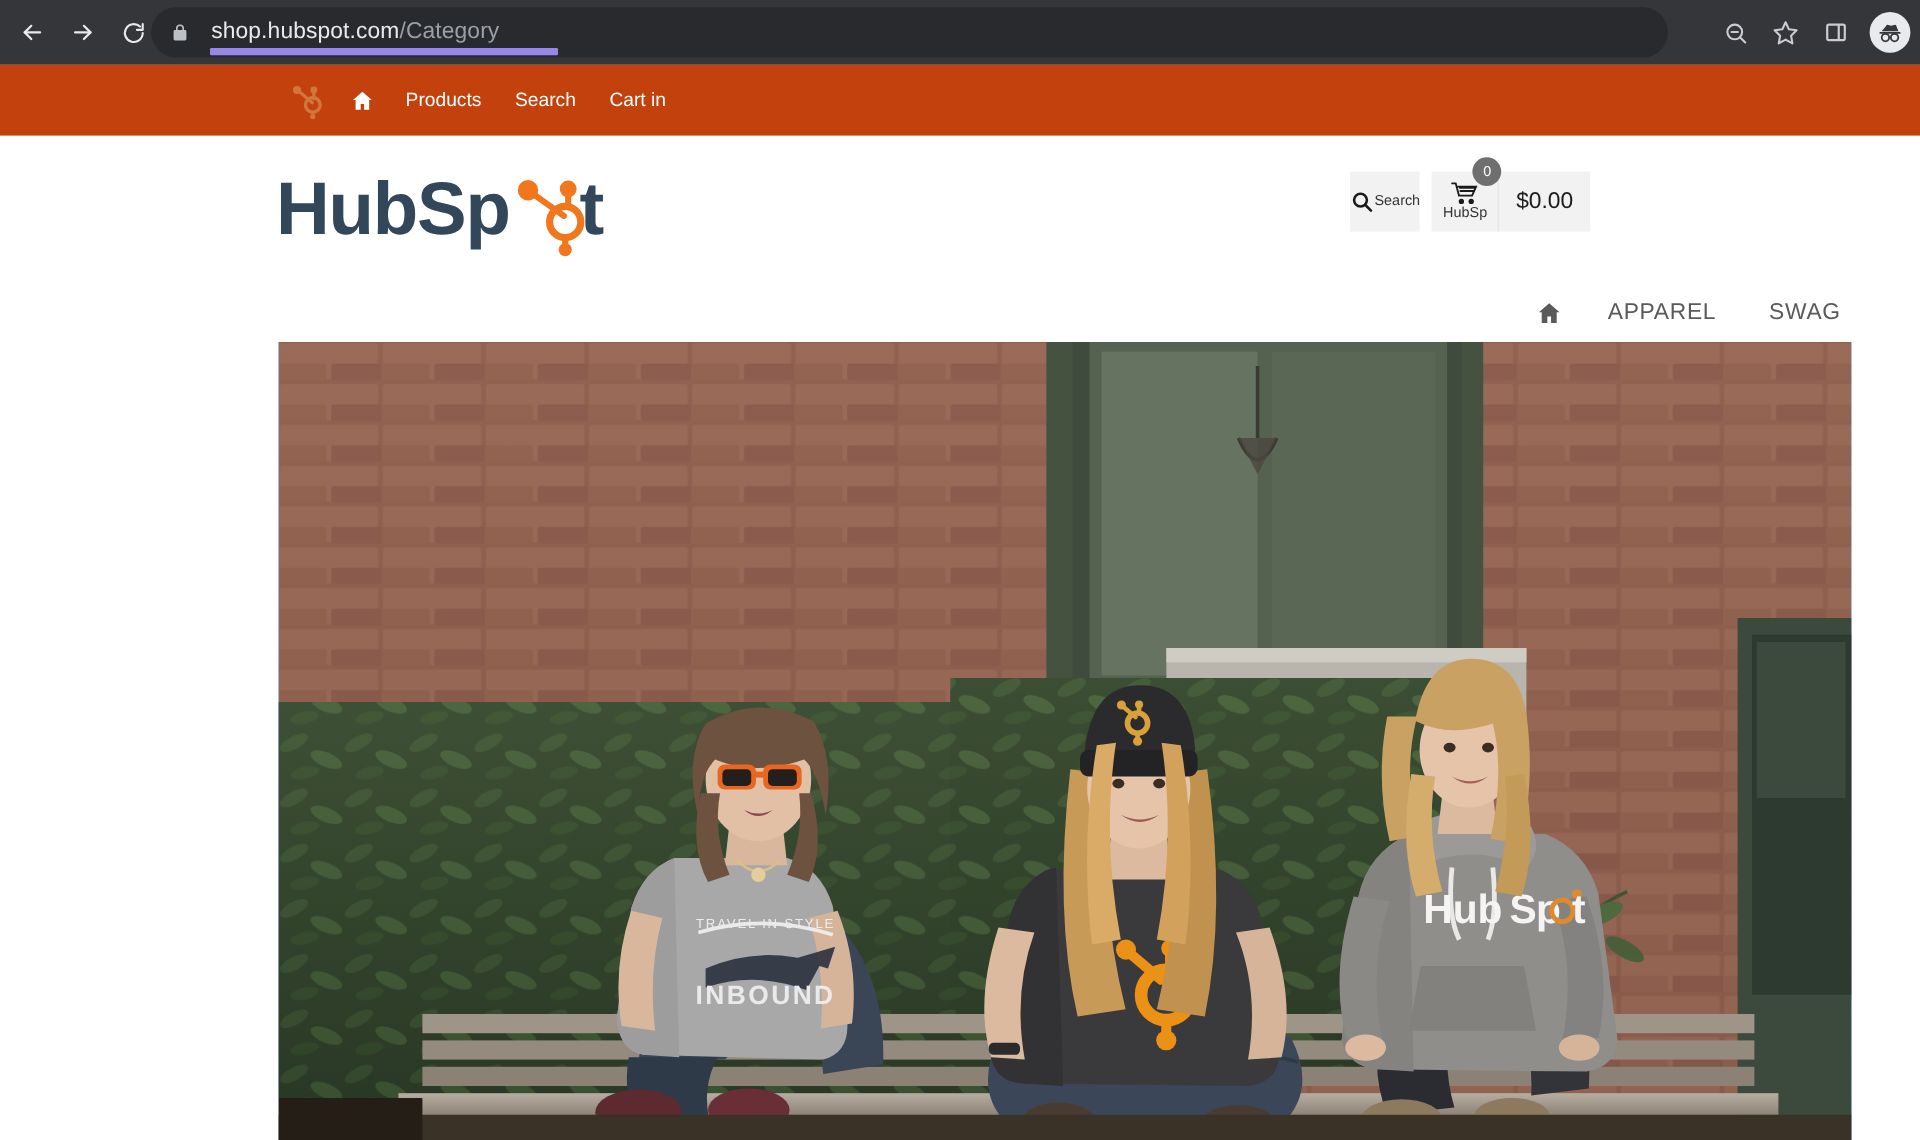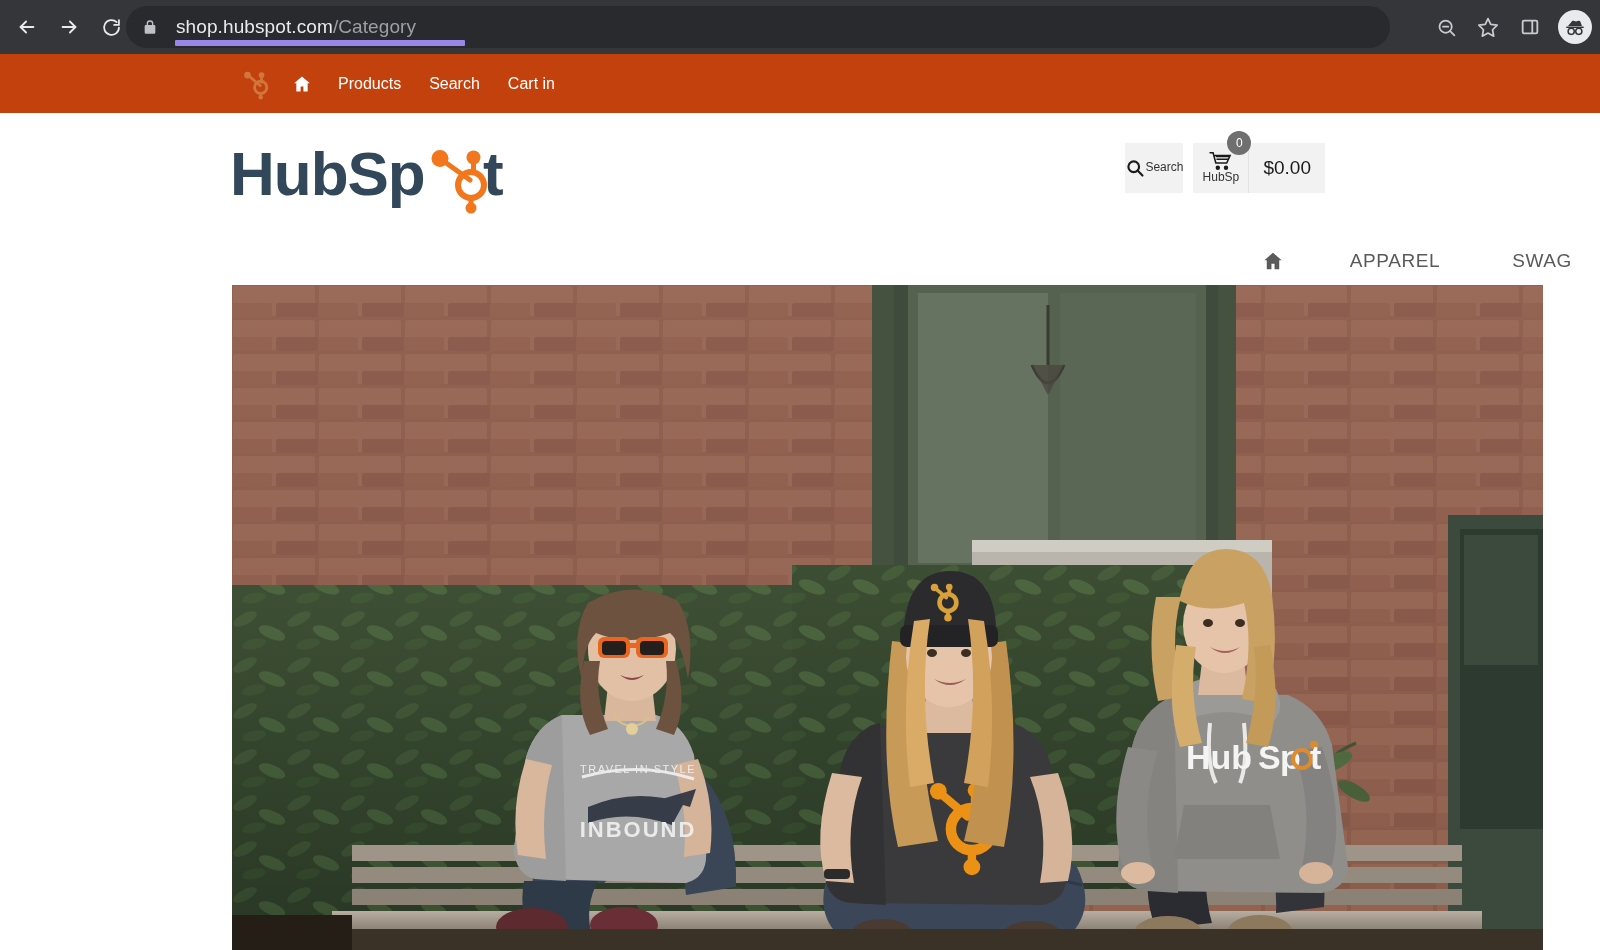--- a/index.html
+++ b/index.html
@@ -134,22 +134,21 @@
     font-size: 12px; display: flex;
     align-items: center; justify-content: center;
   }
 
   
   .cat-nav {
     position: absolute; top: 237px; left: 0;
     width: 1600px; height: 48px;
     background: #ffffff;
     display: flex; align-items: center; justify-content: flex-end;
-    padding-right: 28px;
-    gap: 28px;
+    padding-right: 66px;
   }
   .cat-home { margin-right: 38px; display: flex; align-items: center; cursor: pointer; }
   .cat-link {
     font-family: "Liberation Sans Narrow", "Liberation Sans", sans-serif;
     font-size: 19px; letter-spacing: .6px;
     color: #5a5a5a; text-decoration: none;
     margin-right: 44px; cursor: pointer;
     text-transform: uppercase;
   }
   .cat-link:last-child { margin-right: 0; }

